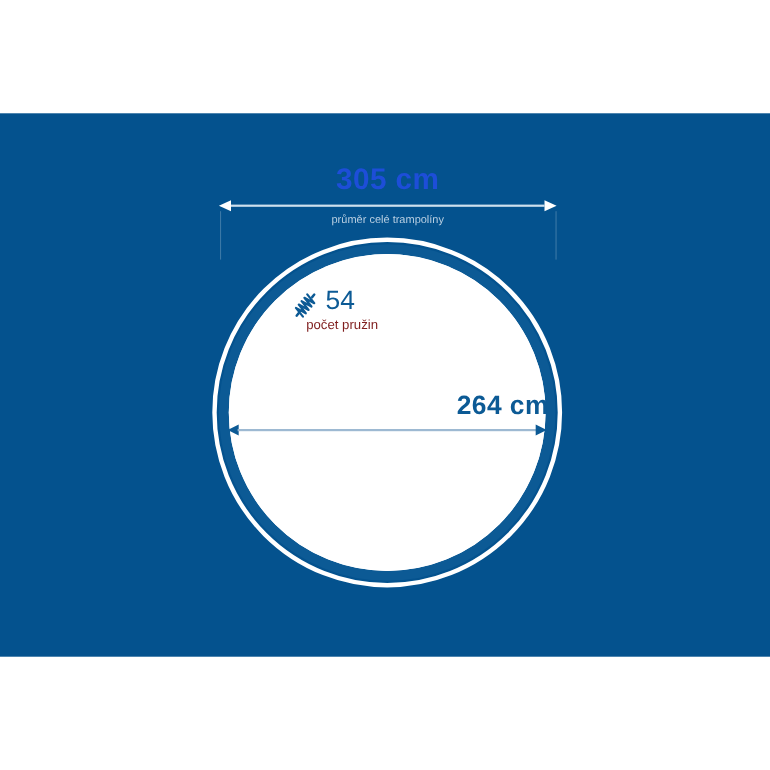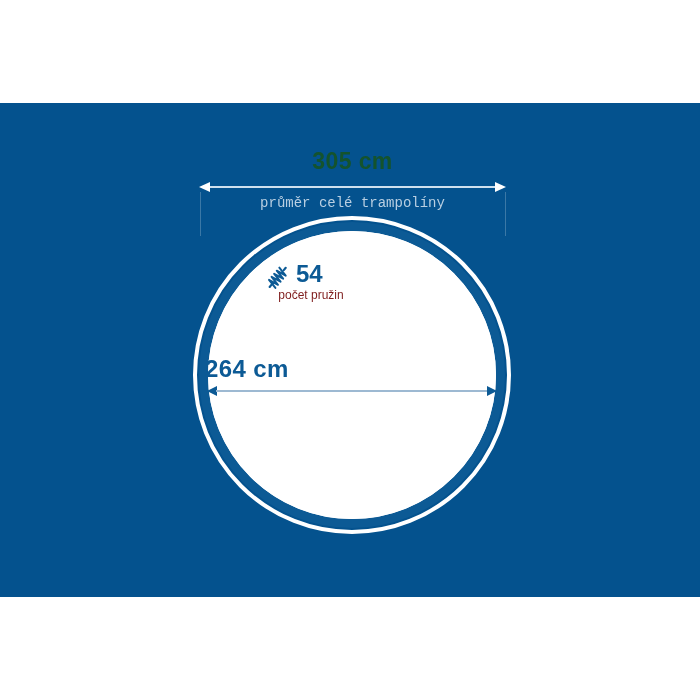--- a/index.html
+++ b/index.html
@@ -38,30 +38,30 @@
     position:absolute;left:15px;top:15px;width:288px;height:288px;
     border-radius:50%;
     background:#ffffff;
   }
 
   
   .dim-outer{position:absolute;left:190px;top:148px;width:325px;height:70px;}
   .dim-outer .value{
     position:absolute;left:0;top:0;width:325px;
     text-align:center;
-    font-size:23px;font-weight:bold;color:#14532d;
+    font-size:27px;font-weight:bold;color:#1d4ed8;
     letter-spacing:0.4px;
   }
   .dim-outer .arrowline{
     position:absolute;left:9px;top:34px;width:307px;height:10px;
   }
   .dim-outer .caption{
     position:absolute;left:0;top:47px;width:325px;
     text-align:center;
-    font-size:14px;color:#b9cfe2;font-family:Liberation Mono, monospace;
+    font-size:10px;color:#b9cfe2;
   }
   
   .ext-tick{
     position:absolute;top:192px;width:1px;height:44px;
     background:rgba(255,255,255,0.22);
   }
   .ext-tick.left{left:200px;}
   .ext-tick.right{left:505px;}
 
   
@@ -82,21 +82,21 @@
 
   
   .arrow.blue .shaft{background:#9db9d2;left:9px;right:9px;}
   .arrow.blue .head.l{left:0;border-right:10px solid #0c5a95;}
   .arrow.blue .head.r{right:0;border-left:10px solid #0c5a95;}
 
   
   .dim-inner{position:absolute;left:205px;top:355px;width:294px;height:62px;}
   .dim-inner .value{
     position:absolute;left:0;top:0;width:294px;
-    text-align:left;
+    text-align:right;
     font-size:24px;font-weight:bold;color:#0c5a95;
     letter-spacing:0.4px;
   }
   .dim-inner .arrowline{
     position:absolute;left:2px;top:31px;width:290px;height:10px;
   }
   .dim-inner .caption{
     position:absolute;left:0;top:44px;width:294px;
     text-align:center;
     font-size:11.5px;color:#3b6f9c;
@@ -104,21 +104,21 @@
 
   
   .springs{
     position:absolute;left:258px;top:258px;width:110px;height:52px;
   }
   .springs .spring-icon{
     position:absolute;left:4px;top:3px;width:32px;height:32px;
   }
   .springs .count{
     position:absolute;left:38px;top:2px;
-    font-size:24px;font-weight:bold;color:#0c5a95;
+    font-size:24px;font-weight:normal;color:#0c5a95;
   }
   .springs .caption{
     position:absolute;left:0px;top:30px;width:106px;
     text-align:center;
     font-size:12px;color:#7f1d1d;
   }
 </style>
 </head>
 <body>
 

